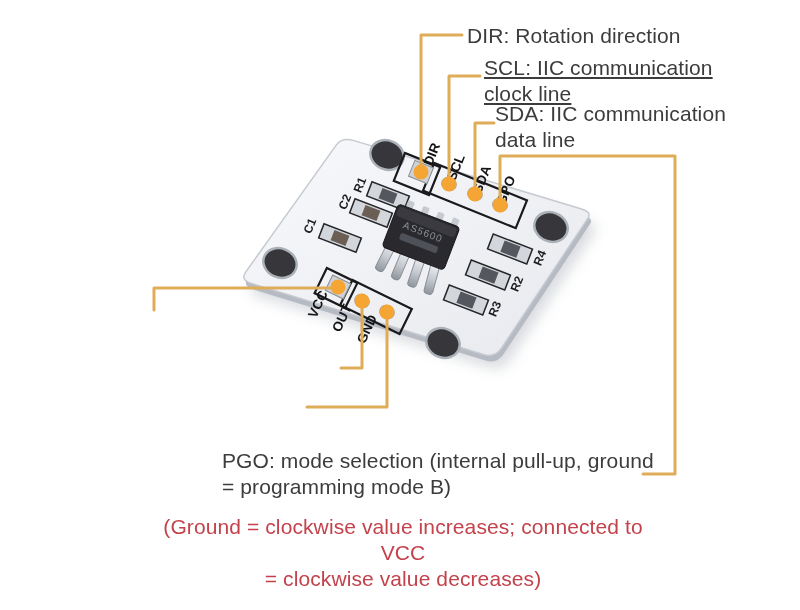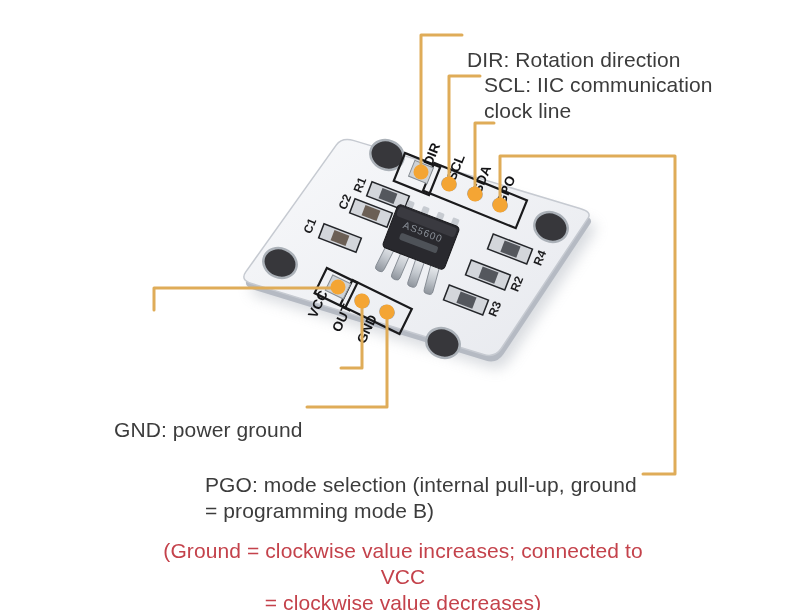--- a/index.html
+++ b/index.html
@@ -1,20 +1,20 @@
 <!DOCTYPE html>
 <html><head>
 <meta charset="utf-8">
 <style>
   html,body{margin:0;padding:0;background:#ffffff;}
   .scene{position:relative;width:800px;height:610px;background:#ffffff;overflow:hidden;
          font-family:"Liberation Sans", sans-serif;}
   .scene svg{position:absolute;left:0;top:0;}
   .label{position:absolute;color:#3C3C3C;font-size:21px;line-height:26px;
-         white-space:pre-line;letter-spacing:0.1px;margin-top:24px;}
+         white-space:pre-line;letter-spacing:0.1px;}
   .label.red{color:#C4424B;text-align:center;}
   .silk-text{font-family:"Liberation Sans",sans-serif;font-weight:bold;fill:#141416;}
   .comp-text{font-family:"Liberation Sans",sans-serif;font-weight:bold;fill:#1b1b1d;}
   .chip-text{font-family:"Liberation Sans",sans-serif;fill:#8A9098;letter-spacing:1px;}
 </style>
 </head>
 <body>
 
 <div class="scene">
 
@@ -160,21 +160,22 @@
     <circle cx="449" cy="184" r="7.5"></circle>
     <circle cx="475" cy="194" r="7.5"></circle>
     <circle cx="500" cy="205" r="7.5"></circle>
     <circle cx="338" cy="287" r="7.5"></circle>
     <circle cx="362" cy="301" r="7.5"></circle>
     <circle cx="387" cy="312" r="7.5"></circle>
   </g>
 </svg>
 
 <div class="label" style="left:467px;top:23px;">DIR: Rotation direction</div>
-<div class="label" style="left:484px;top:48px;">SCL: IIC communication
+<div class="label" style="left:484px;top:55px;text-decoration:underline;">SCL: IIC communication
 clock line</div>
-<div class="label" style="left:114px;top:393px;">GND: power ground</div>
-<div class="label" style="left:205px;top:448px;">PGO: mode selection (internal pull-up, ground
+<div class="label" style="left:495px;top:101px;">SDA: IIC communication
+data line</div>
+<div class="label" style="left:222px;top:448px;">PGO: mode selection (internal pull-up, ground
 = programming mode B)</div>
 <div class="label red" style="left:143px;top:514px;width:520px;">(Ground = clockwise value increases; connected to VCC
 = clockwise value decreases)</div>
 
 </div>
 
 </body></html>

